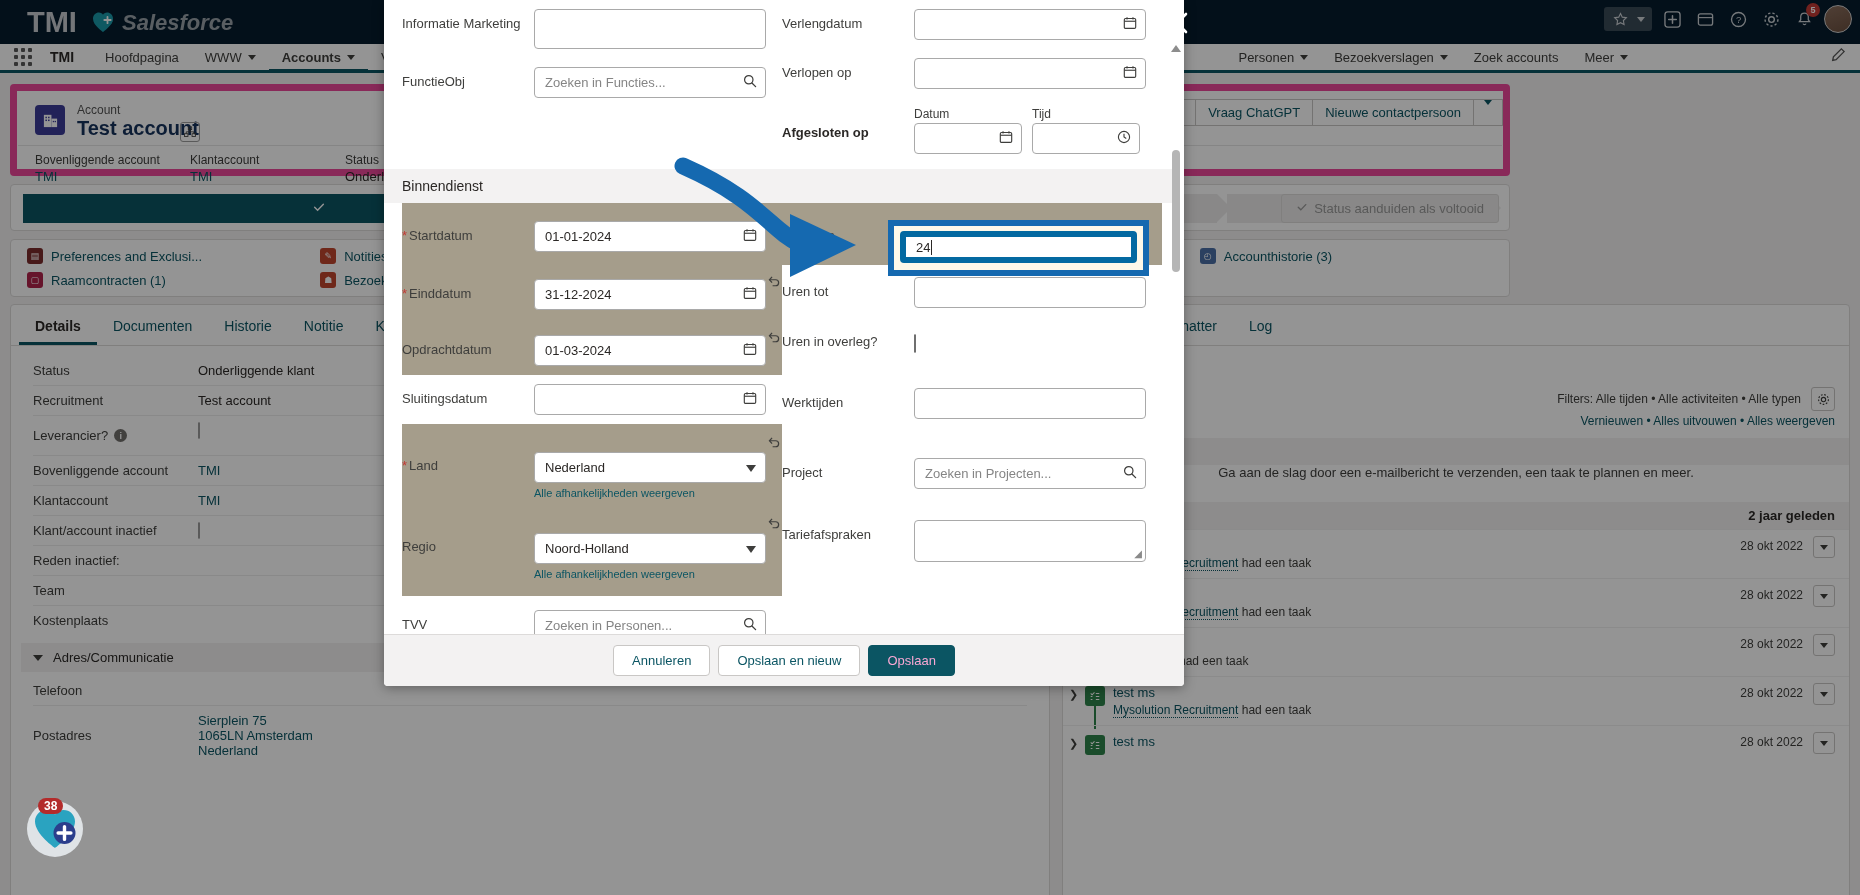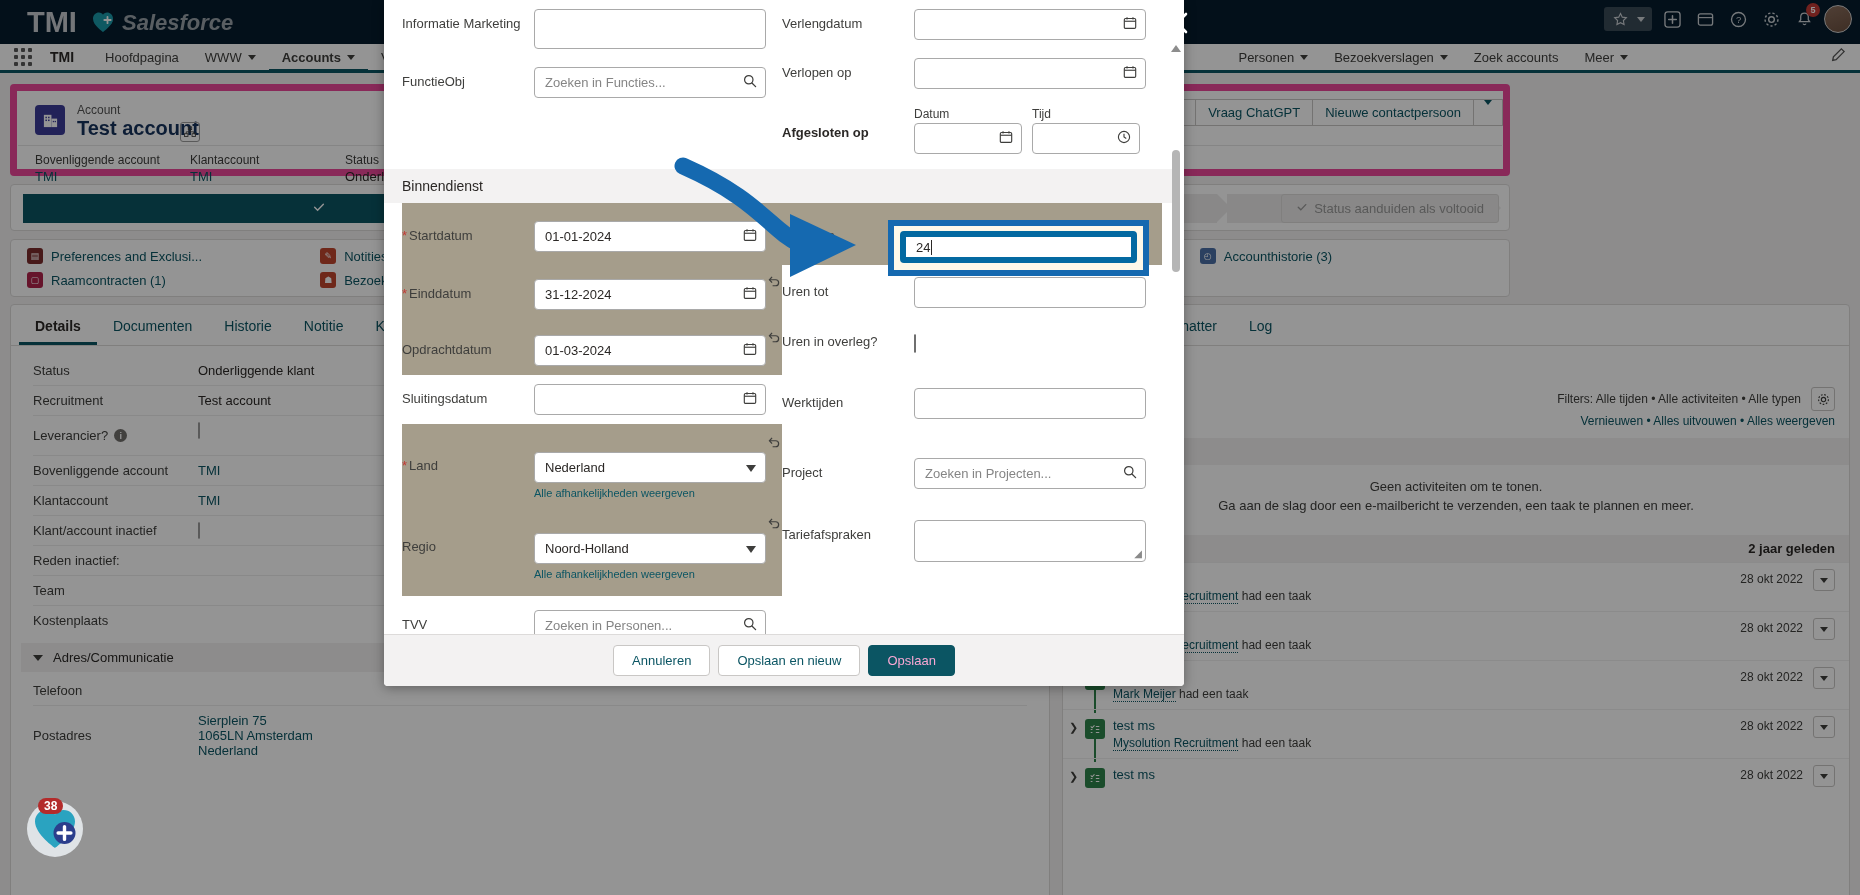--- a/index.html
+++ b/index.html
@@ -616,21 +616,20 @@
                 <circle cx="9" cy="9" r="6.8" fill="none" stroke="#3e3e3c" stroke-width="1.5" stroke-dasharray="2.4 2.2"></circle>
               </svg>
           </span>
         </div>
         <div class="act-links">
           <a>Vernieuwen</a> •
           <a>Alles uitvouwen</a> •
           <a>Alles weergeven</a>
         </div>
         <div class="act-section">Achterstallig</div>
-        <div class="act-empty">Geen activiteiten om te tonen.</div>
         <div class="act-empty2">Ga aan de slag door een e-mailbericht te verzenden, een taak te plannen en meer.</div>
         <div class="act-section" style="text-align:right">2 jaar geleden</div>
 
         <div class="act-row">
           <span class="tw">❯</span>
           <span class="ic">
               <svg width="12" height="12" viewBox="0 0 14 14">
                 <path d="M2 4l1.6 1.6L6.4 2.8" stroke="#fff" stroke-width="1.3" fill="none"></path>
                 <path d="M8 4h4M8 7.5h4M8 11h4M2 7.5h2M2 11h2" stroke="#fff" stroke-width="1.2"></path>
               </svg>

